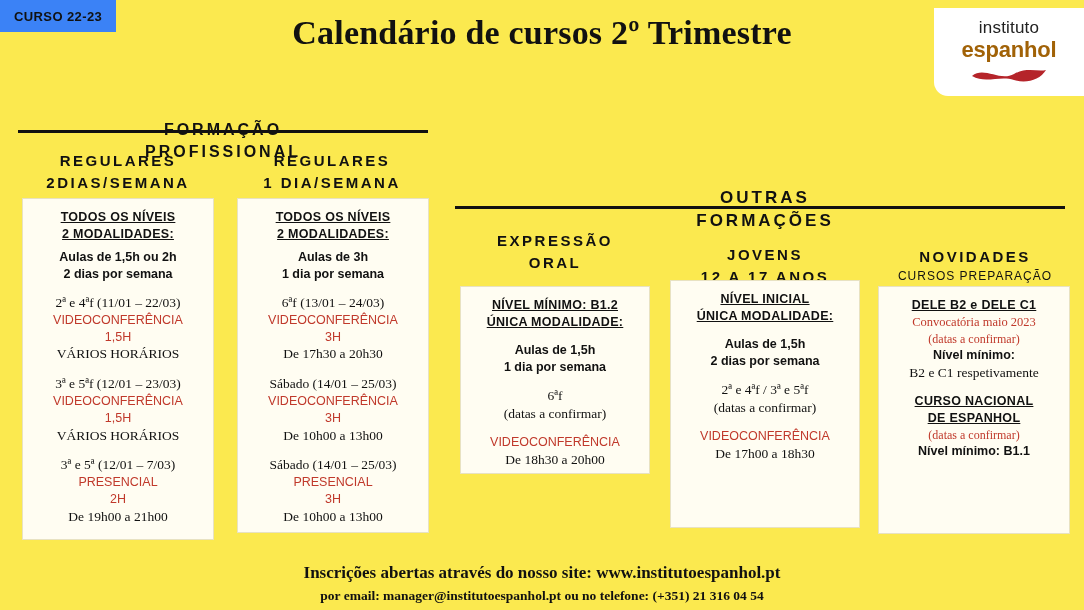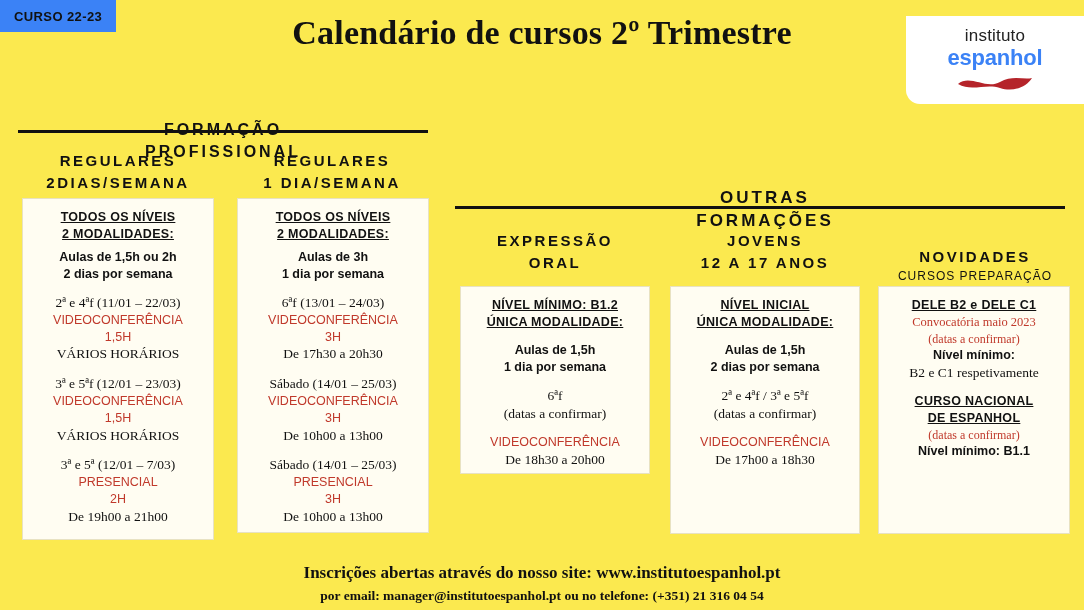--- a/index.html
+++ b/index.html
@@ -24,34 +24,34 @@
   }
   .main-title{
     position:absolute;left:0;right:0;top:14px;
     text-align:center;
     font-size:34px;
     font-weight:bold;
     font-family:"Liberation Serif", serif;
     letter-spacing:0.2px;
   }
   .logo{
-    position:absolute;right:0;top:16px;
-    width:178px;height:88px;
+    position:absolute;right:0;top:8px;
+    width:150px;height:88px;
     background:#fff;
     border-bottom-left-radius:14px;
     text-align:center;
     margin-left:40px;
   }
   .logo .l1{
     font-family:"Liberation Sans", sans-serif;
     font-size:17px;color:#222;margin-top:10px;letter-spacing:0.2px;
   }
   .logo .l2{
     font-family:"Liberation Sans", sans-serif;
-    font-size:22px;font-weight:bold;color:#3b82f6;line-height:1.05;letter-spacing:-0.2px;
+    font-size:22px;font-weight:bold;color:#a16207;line-height:1.05;letter-spacing:-0.2px;
   }
   .logo .swoosh{
     margin:7px auto 0 auto;
     width:78px;height:16px;
   }
 
   
   .sec-title{
     font-family:"Liberation Sans", sans-serif;
     font-weight:bold;
@@ -98,25 +98,25 @@
   
   #col-reg2-head{position:absolute;left:18px;top:150px;width:200px;}
   #col-reg1-head{position:absolute;left:232px;top:150px;width:200px;}
   #card-reg2{position:absolute;left:22px;top:198px;width:192px;height:342px;}
   #card-reg1{position:absolute;left:237px;top:198px;width:192px;height:335px;}
 
   #of-title{position:absolute;left:455px;top:148px;width:620px;font-size:17px;}
   #of-rule{position:absolute;left:455px;top:206px;width:610px;}
 
   #col-exp-head{position:absolute;left:455px;top:230px;width:200px;}
-  #col-jov-head{position:absolute;left:665px;top:230px;width:200px;}
+  #col-jov-head{position:absolute;left:665px;top:244px;width:200px;}
   #col-nov-head{position:absolute;left:875px;top:246px;width:200px;}
 
   #card-exp{position:absolute;left:460px;top:286px;width:190px;height:188px;}
-  #card-jov{position:absolute;left:670px;top:286px;width:190px;height:248px;}
+  #card-jov{position:absolute;left:670px;top:280px;width:190px;height:248px;}
   #card-nov{position:absolute;left:878px;top:286px;width:192px;height:248px;}
 
   .subhead{
     font-family:"Liberation Sans", sans-serif;
     font-weight:bold;font-size:12.5px;letter-spacing:0.3px;
   }
   .nov-sub{
     font-family:"Liberation Sans", sans-serif;
     font-weight:normal;font-size:12px;letter-spacing:1px;text-align:center;
   }

